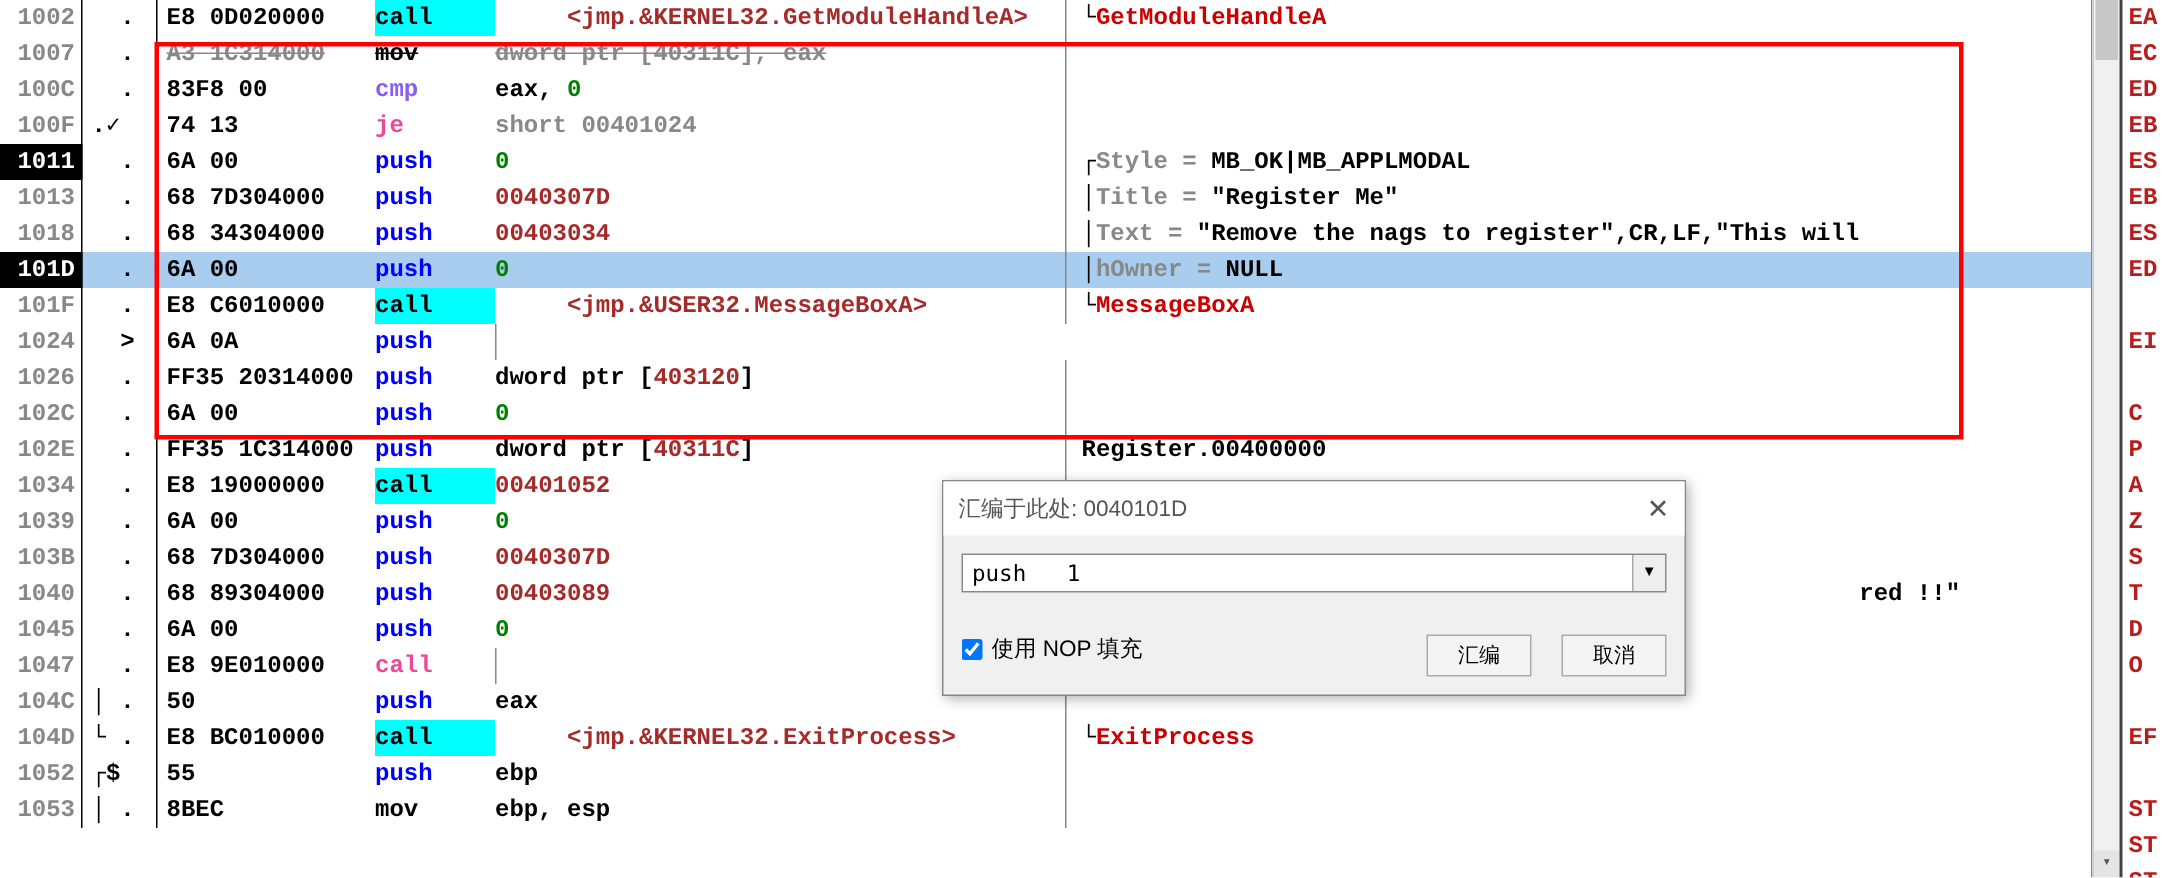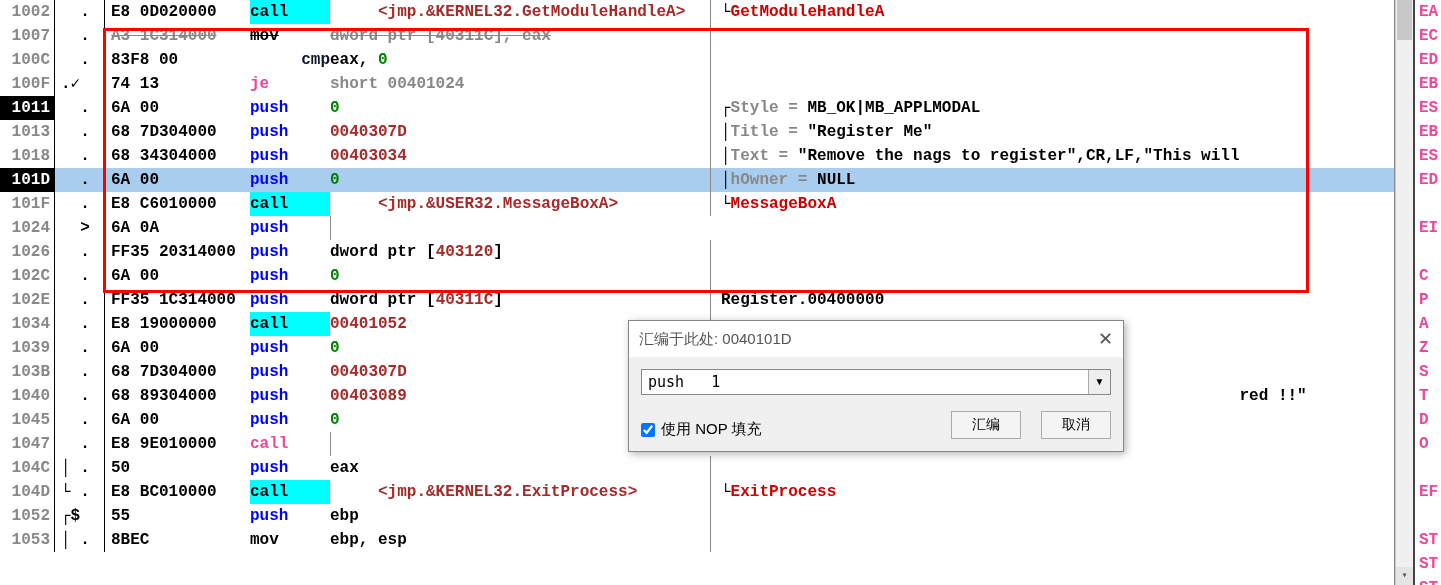--- a/index.html
+++ b/index.html
@@ -45,21 +45,21 @@
 }
 .hex {
   width: 145px;
   color: #000;
   padding-left: 6px;
 }
 .mnem { width: 80px; }
 .mnem.call { background: #00ffff; color: #000; }
 .mnem.push { color: #0000ff; }
 .mnem.je   { color: #ec4899; }
-.mnem.cmp  { color: #0f172a; text-align: right; }
+.mnem.cmp  { color: #8b5cf6; }
 .mnem.mov  { color: #000; }
 .ops { flex: 0 0 380px; }
 .ops .num  { color: #a52a2a; }
 .ops .zero { color: #008000; }
 .ops .reg  { color: #000; }
 .ops .jmp  { color: #a52a2a; padding-left: 48px; }
 .ops .gray { color: #888; text-align: right; }
 .ops .bracket { color: #000; }
 .comment {
   flex: 1;
@@ -109,21 +109,21 @@
 .regs {
   position: absolute;
   right: 0;
   top: 0;
   width: 28px;
   height: 585px;
   border-left: 2px solid #444;
   background: #fff;
   padding-left: 4px;
 }
-.regs div { height: 24px; line-height: 24px; color: #ec4899; }
+.regs div { height: 24px; line-height: 24px; color: #b91c1c; }
 .dialog {
   position: absolute;
   left: 628px;
   top: 320px;
   width: 496px;
   background: #f0f0f0;
   border: 1px solid #888;
   box-shadow: 2px 2px 8px rgba(0,0,0,0.3);
   font-family: "Microsoft YaHei", sans-serif;
   font-weight: normal;
@@ -162,22 +162,22 @@
   width: 22px;
   background: #eee;
   border-left: 1px solid #aaa;
   text-align: center;
   line-height: 24px;
   font-size: 10px;
 }
 .dialog .bottom {
   display: flex;
   justify-content: space-between;
-  align-items: flex-end;
-  margin-top: 16px;
+  align-items: flex-start;
+  margin-top: 28px;
 }
 .dialog .chk { display: flex; align-items: center; gap: 6px; font-size: 15px; }
 .dialog .chk input { width: 14px; height: 14px; }
 .dialog .btns { display: flex; gap: 20px; }
 .dialog .btns button {
   width: 70px;
   height: 28px;
   background: #f4f4f4;
   border: 1px solid #aaa;
   font-size: 14px;

